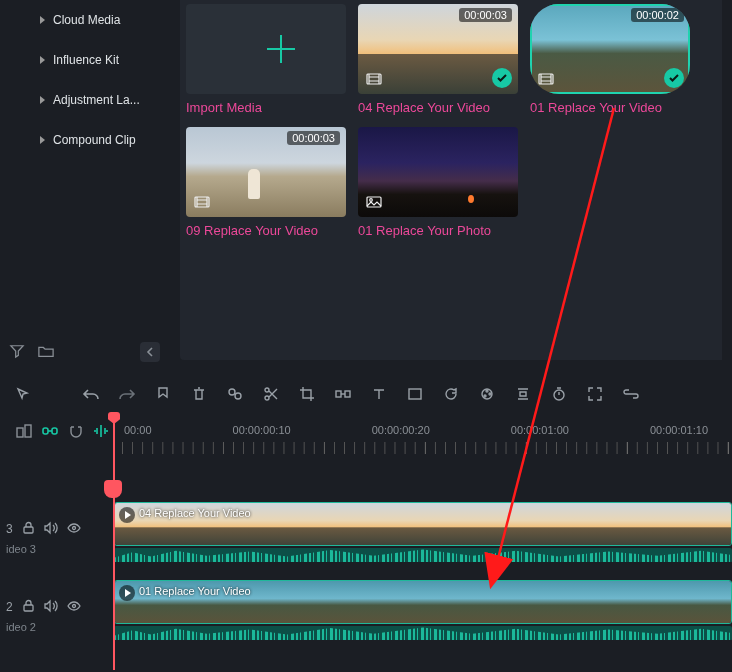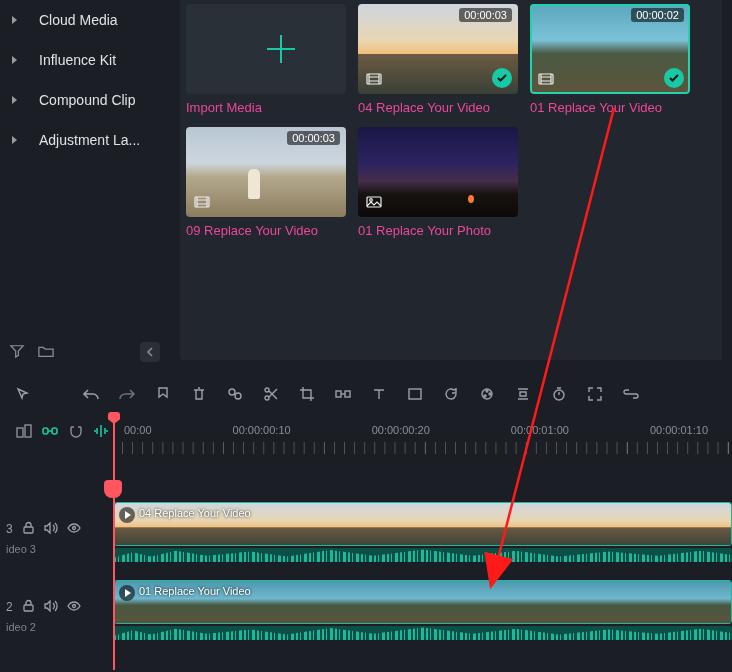--- a/index.html
+++ b/index.html
@@ -18,26 +18,27 @@
 .sidebar {
   position: absolute;
   left: 0; top: 0;
   width: 170px;
   height: 370px;
   background: #1b1e24;
 }
 .side-item {
   display: flex;
   align-items: center;
-  gap: 22px;
+  gap: 8px;
   height: 40px;
   padding: 0 12px;
-  font-size: 14px;
+  font-size: 12px;
   color: #dfe3e6;
   cursor: pointer;
+  margin-left: 28px;
 }
 .side-item .caret {
   width: 0; height: 0;
   border-top: 4px solid transparent;
   border-bottom: 4px solid transparent;
   border-left: 5px solid #999;
 }
 .side-bottom {
   position: absolute;
   bottom: 8px;
@@ -120,21 +121,21 @@
   color: #111;
 }
 .card-label {
   margin-top: 6px;
   font-size: 13px;
   color: #ec4899;
 }
 
 
 .beach-sunset { background: linear-gradient(to bottom, #ced5dc 0%, #e9d6b4 40%, #f1c07d 55%, #6b5a42 56%, #3a4037 100%); }
-.beach-lights { background: linear-gradient(to bottom, #5aa7bd 0%, #7bc2d6 40%, #4a5a44 55%, #5d543b 100%); }
+.beach-lights { background: linear-gradient(to bottom, #5aa7bd 0%, #7bc2d6 40%, #4a5a44 55%, #5d543b 100%); border-radius: 29px; }
 .beach-walk   { background: linear-gradient(to bottom, #b9c7d4 0%, #cdd6de 40%, #b5a98d 55%, #8a7c5f 100%); }
 .night-camp   { background: linear-gradient(to bottom, #1a1746 0%, #2b2360 40%, #452d4a 60%, #16120f 75%, #0c0a09 100%); }
 .beach-walk::after {
   content:""; position:absolute; left:62px; bottom:18px; width:12px; height:30px;
   background:#efe6d6; border-radius:5px 5px 2px 2px;
 }
 .night-camp::after {
   content:""; position:absolute; left:110px; bottom:14px; width:6px; height:8px;
   background:#ff7a2e; border-radius:50%;
 }
@@ -300,25 +301,25 @@
   <div class="side-item">
     <span class="caret"></span>
     <span>Cloud Media</span>
   </div>
   <div class="side-item">
     <span class="caret"></span>
     <span>Influence Kit</span>
   </div>
   <div class="side-item">
     <span class="caret"></span>
-    <span>Compound Clip</span>
+    <span>Adjustment La...</span>
   </div>
   <div class="side-item">
     <span class="caret"></span>
-    <span>Adjustment La...</span>
+    <span>Compound Clip</span>
   </div>
 
   <div class="side-bottom">
     <span>
       <svg width="14" height="14" viewBox="0 0 16 16" stroke="#8a9097" fill="none" stroke-width="1.4">
           <path d="M1 2h14l-5.5 6v5l-3 2v-7z"></path>
         </svg>
     </span>
     <span>
       <svg width="16" height="14" viewBox="0 0 18 14" stroke="#8a9097" fill="none" stroke-width="1.4">

